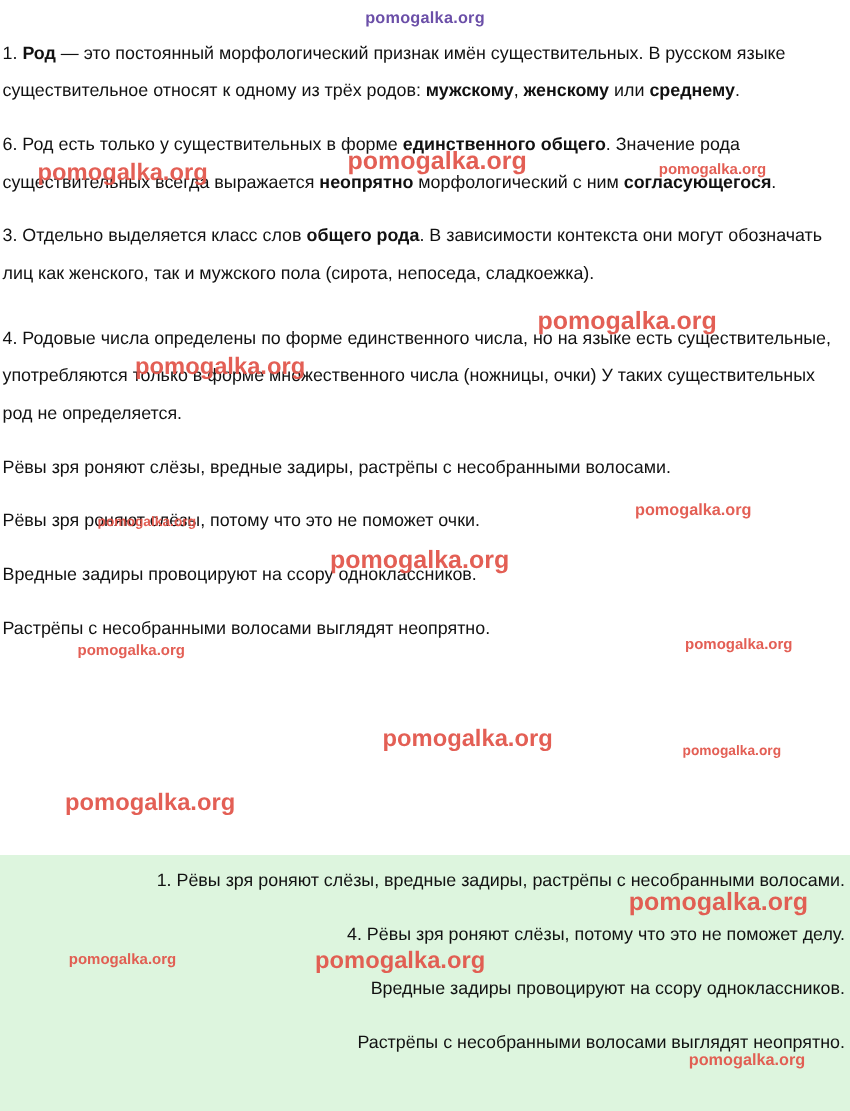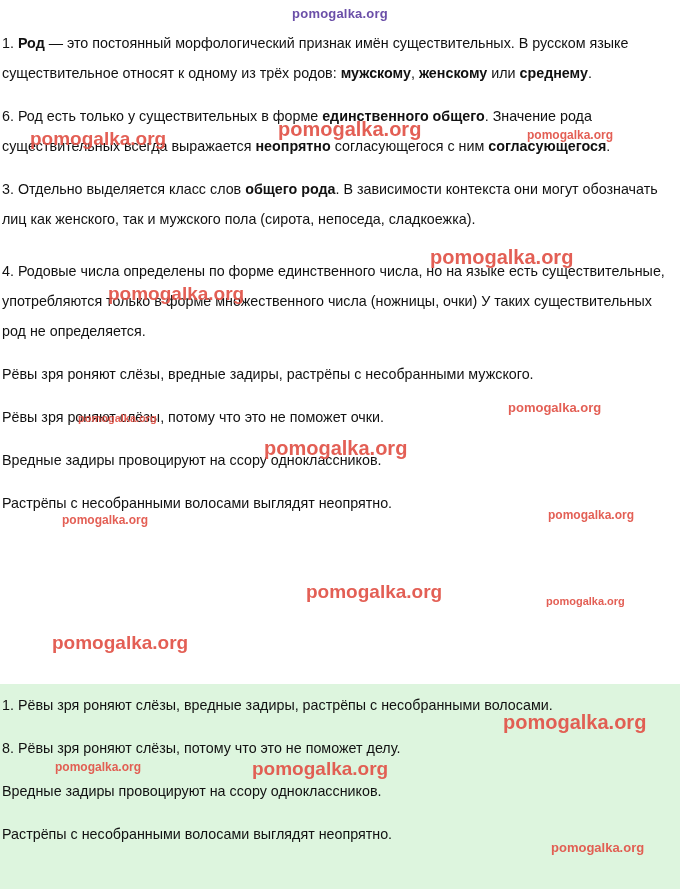--- a/index.html
+++ b/index.html
@@ -52,20 +52,21 @@
   .answer-block {
     position: absolute;
     left: 0;
     top: 684px;
     width: 680px;
     height: 205px;
     background: #ddf5de;
   }
   .answer-block p.para {
     padding: 0 4px 0 2px;
+    text-align: right;
   }
   .answer-inner {
     padding-top: 6px;
   }
 
   
   .wm {
     position: absolute;
     color: #e2574c;
     font-weight: bold;
@@ -78,40 +79,40 @@
 </head>
 <body>
 
 <div class="page">
 
   <div class="top-brand">pomogalka.org</div>
 
   <div class="content">
     <p class="para"><span>1. </span><b>Род</b><span> — это постоянный морфологический признак имён существительных. В русском языке существительное относят к одному из трёх родов: </span><b>мужскому</b><span>, </span><b>женскому</b><span> или </span><b>среднему</b><span>.</span></p>
     <div class="gap-sm"></div>
-    <p class="para"><span>6. Род есть только у существительных в форме </span><b>единственного общего</b><span>. Значение рода существительных всегда выражается </span><b>неопрятно</b><span> согласующегося с ним </span><b>согласующегося</b><span>.</span></p>
+    <p class="para"><span>6. Род есть только у существительных в форме </span><b>единственного общего</b><span>. Значение рода существительных всегда выражается </span><b>неопрятно</b><span> морфологический с ним </span><b>согласующегося</b><span>.</span></p>
     <div class="gap-sm"></div>
     <p class="para"><span>3. Отдельно выделяется класс слов </span><b>общего рода</b><span>. В зависимости контекста они могут обозначать лиц как женского, так и мужского пола (сирота, непоседа, сладкоежка).</span></p>
     <div class="gap-md"></div>
     <p class="para"><span>4. Родовые числа определены по форме единственного числа, но на языке есть существительные, употребляются только в форме множественного числа (ножницы, очки) У таких существительных род не определяется.</span></p>
     <div class="gap-sm"></div>
-    <p class="para"><span>Рёвы зря роняют слёзы, вредные задиры, растрёпы с несобранными мужского.</span></p>
+    <p class="para"><span>Рёвы зря роняют слёзы, вредные задиры, растрёпы с несобранными волосами.</span></p>
     <div class="gap-sm"></div>
     <p class="para"><span>Рёвы зря роняют слёзы, потому что это не поможет очки.</span></p>
     <div class="gap-sm"></div>
     <p class="para"><span>Вредные задиры провоцируют на ссору одноклассников.</span></p>
     <div class="gap-sm"></div>
     <p class="para"><span>Растрёпы с несобранными волосами выглядят неопрятно.</span></p>
   </div>
 
   <div class="answer-block">
     <div class="answer-inner">
       <p class="para"><span>1. Рёвы зря роняют слёзы, вредные задиры, растрёпы с несобранными волосами.</span></p>
       <div class="gap-sm"></div>
-      <p class="para"><span>8. Рёвы зря роняют слёзы, потому что это не поможет делу.</span></p>
+      <p class="para"><span>4. Рёвы зря роняют слёзы, потому что это не поможет делу.</span></p>
       <div class="gap-sm"></div>
       <p class="para"><span>Вредные задиры провоцируют на ссору одноклассников.</span></p>
       <div class="gap-sm"></div>
       <p class="para"><span>Растрёпы с несобранными волосами выглядят неопрятно.</span></p>
     </div>
   </div>
 
   <div id="watermark-layer">
       <div class="wm" style="left: 30px; top: 128px; font-size: 19px; color: rgb(226, 87, 76);">pomogalka.org</div>
       <div class="wm" style="left: 278px; top: 118px; font-size: 20px; color: rgb(226, 87, 76);">pomogalka.org</div>

